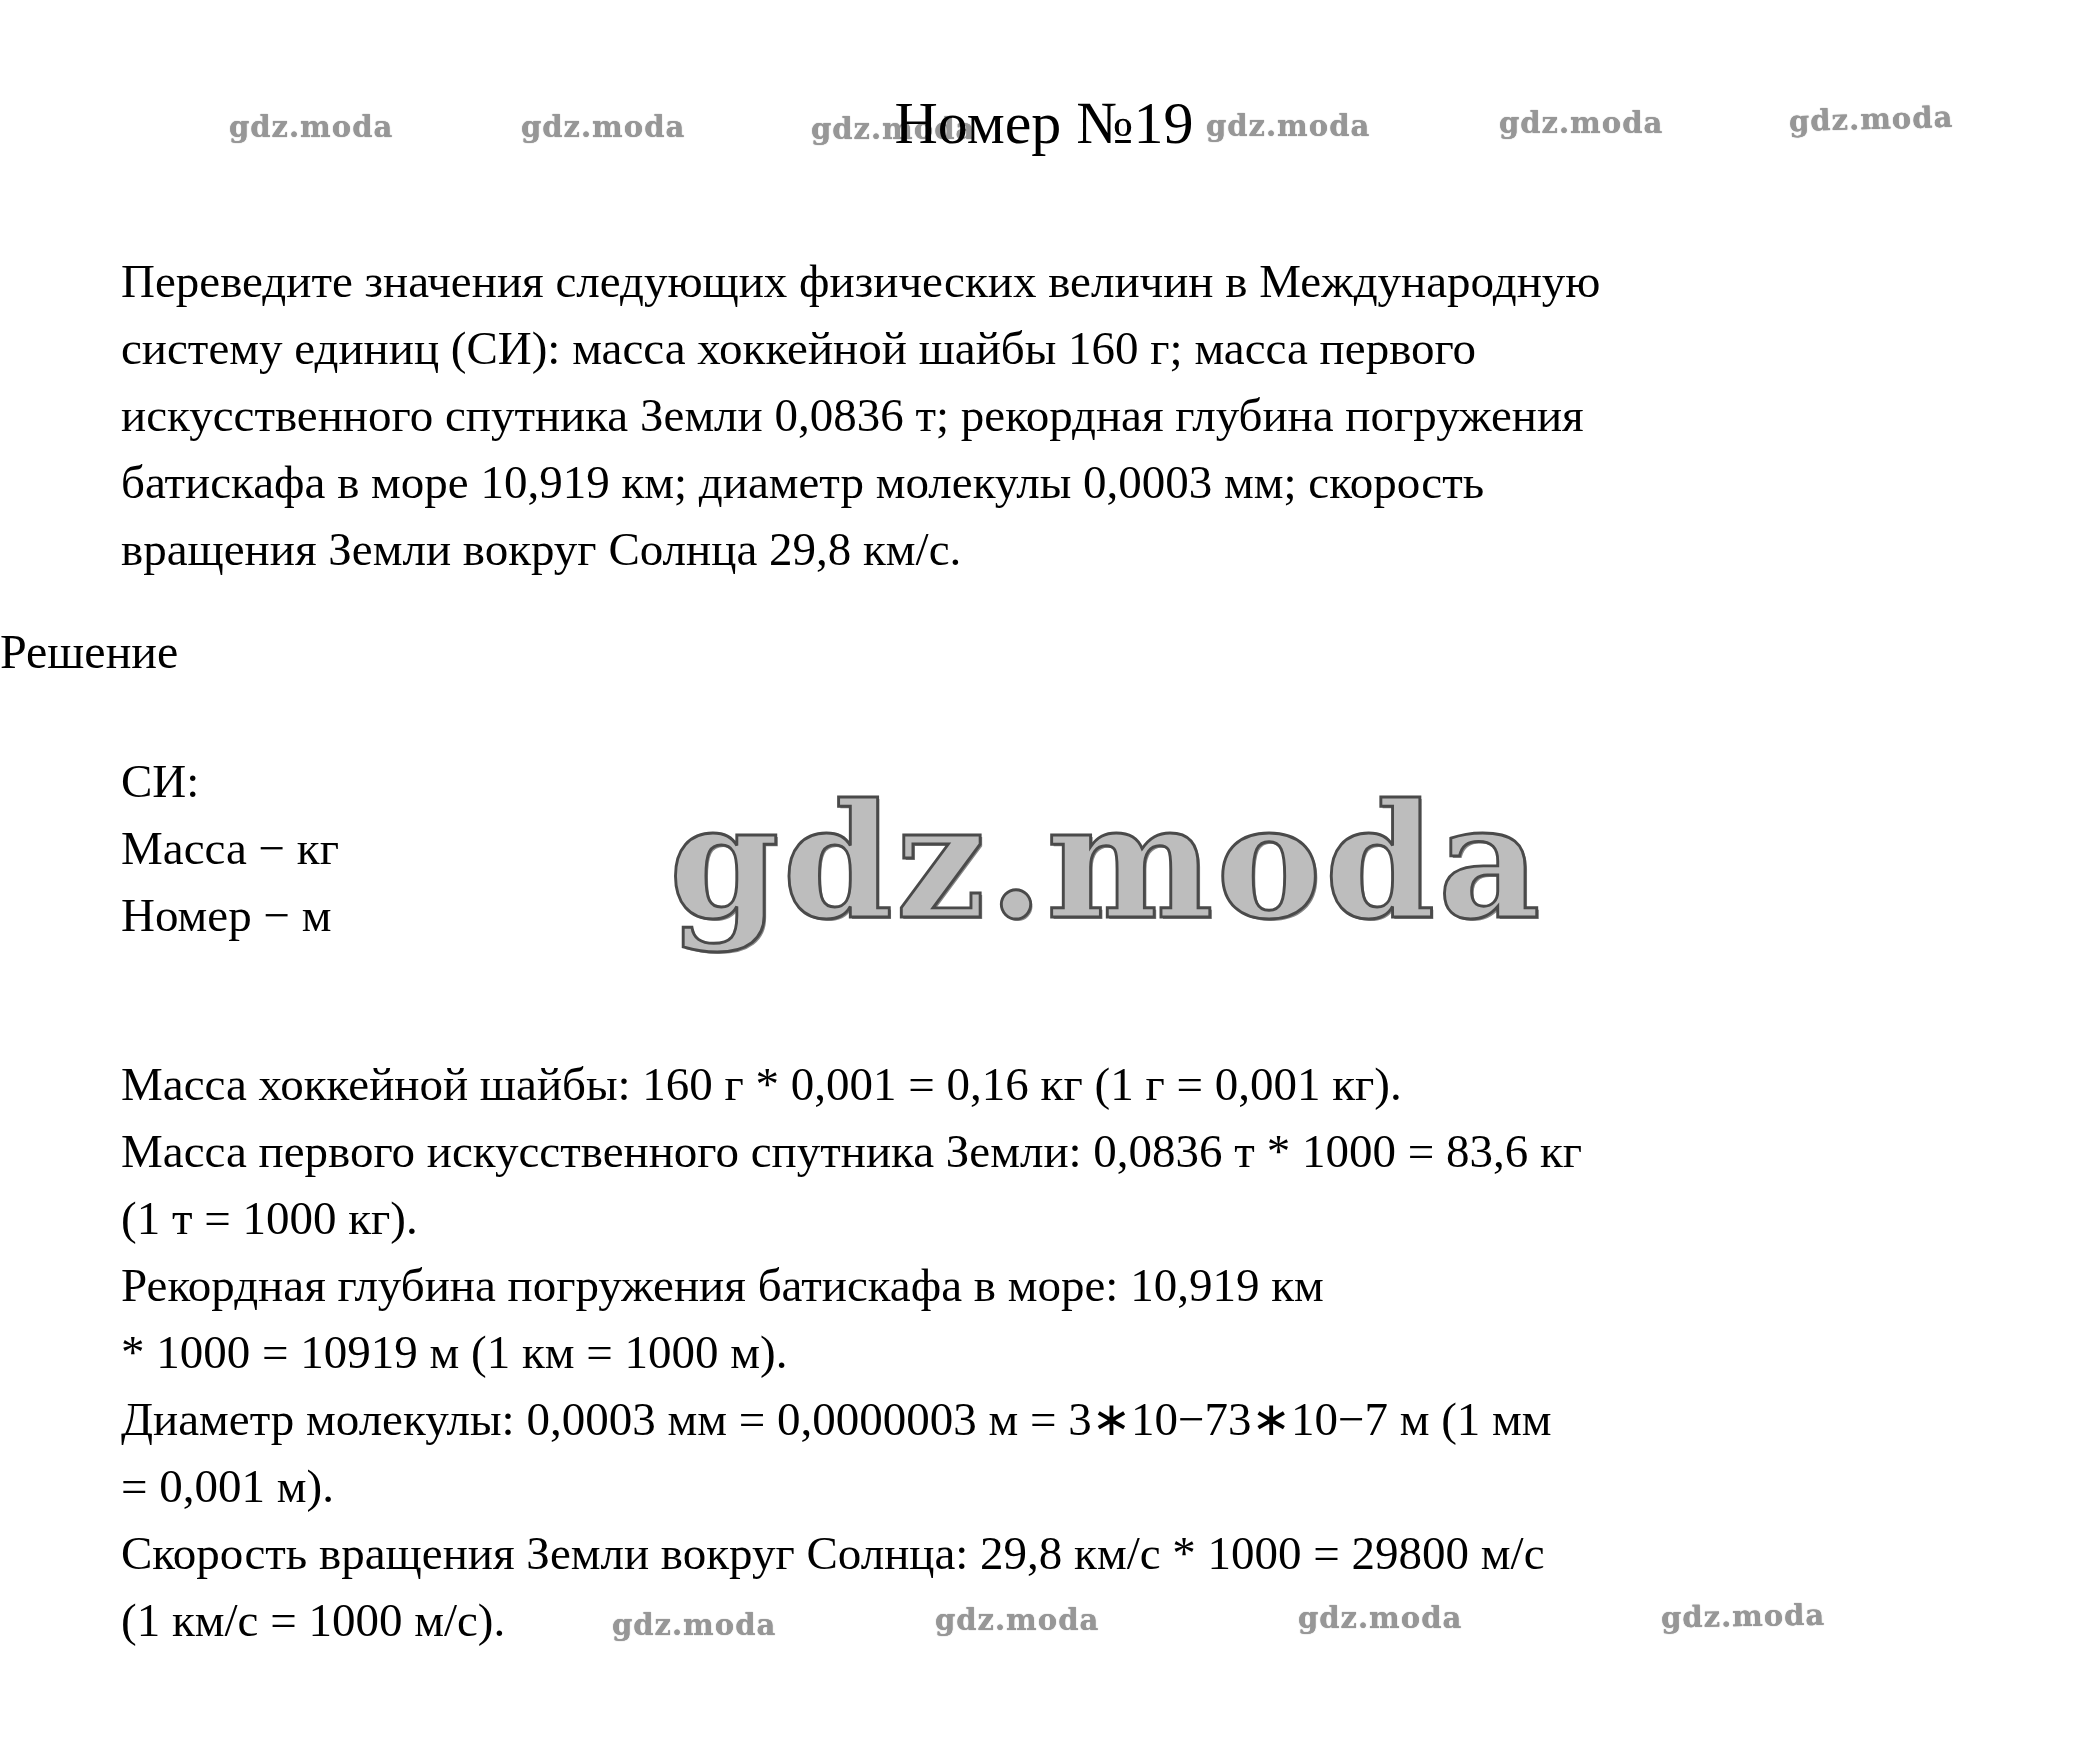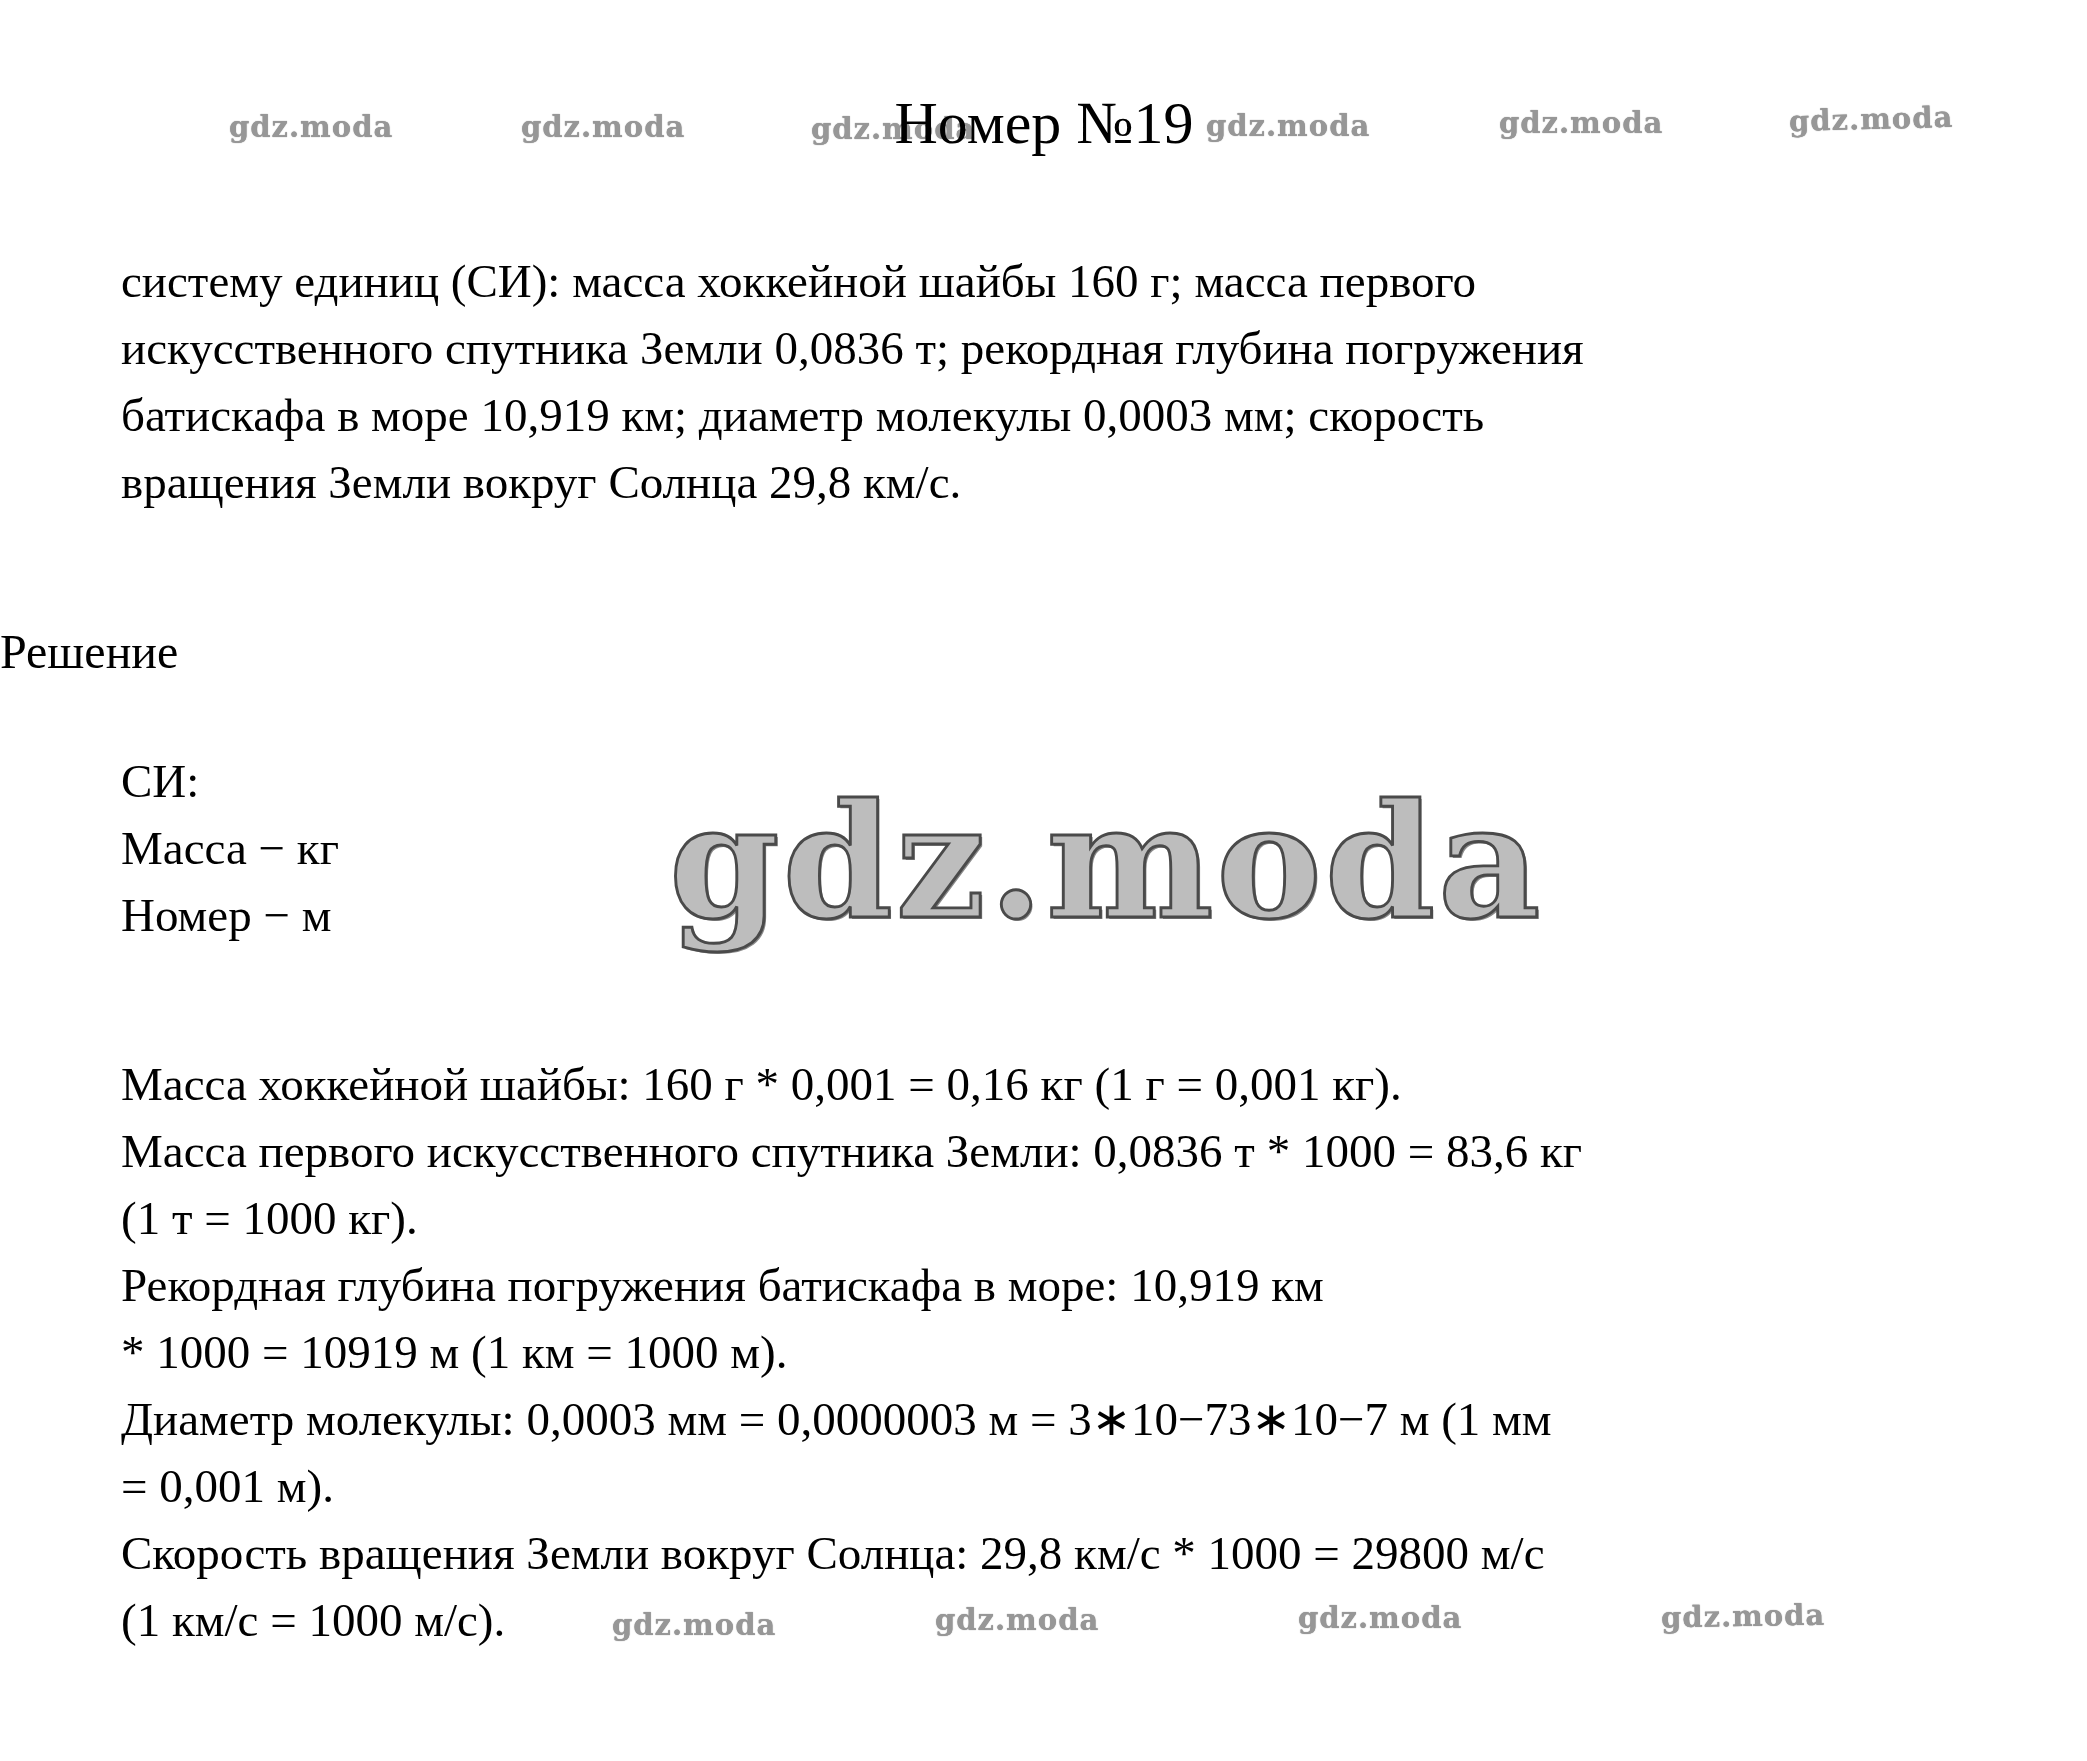--- a/index.html
+++ b/index.html
@@ -88,20 +88,21 @@
   <span class="wm wm-t1">gdz.moda</span>
   <span class="wm wm-t2">gdz.moda</span>
   <span class="wm wm-t3">gdz.moda</span>
   <span class="wm wm-t4">gdz.moda</span>
   <span class="wm wm-t5">gdz.moda</span>
   <span class="wm wm-t6">gdz.moda</span>
 
   <div class="title">Номер №19</div>
 
   <div class="textblock problem-block">
+    <span class="textline">Переведите значения следующих физических величин в Международную</span>
     <span class="textline">систему единиц (СИ): масса хоккейной шайбы 160 г; масса первого</span>
     <span class="textline">искусственного спутника Земли 0,0836 т; рекордная глубина погружения</span>
     <span class="textline">батискафа в море 10,919 км; диаметр молекулы 0,0003 мм; скорость</span>
     <span class="textline">вращения Земли вокруг Солнца 29,8 км/с.</span>
   </div>
 
   <div class="solution-heading">Решение</div>
 
   <div class="textblock si-block">
     <span class="textline">СИ:</span>

